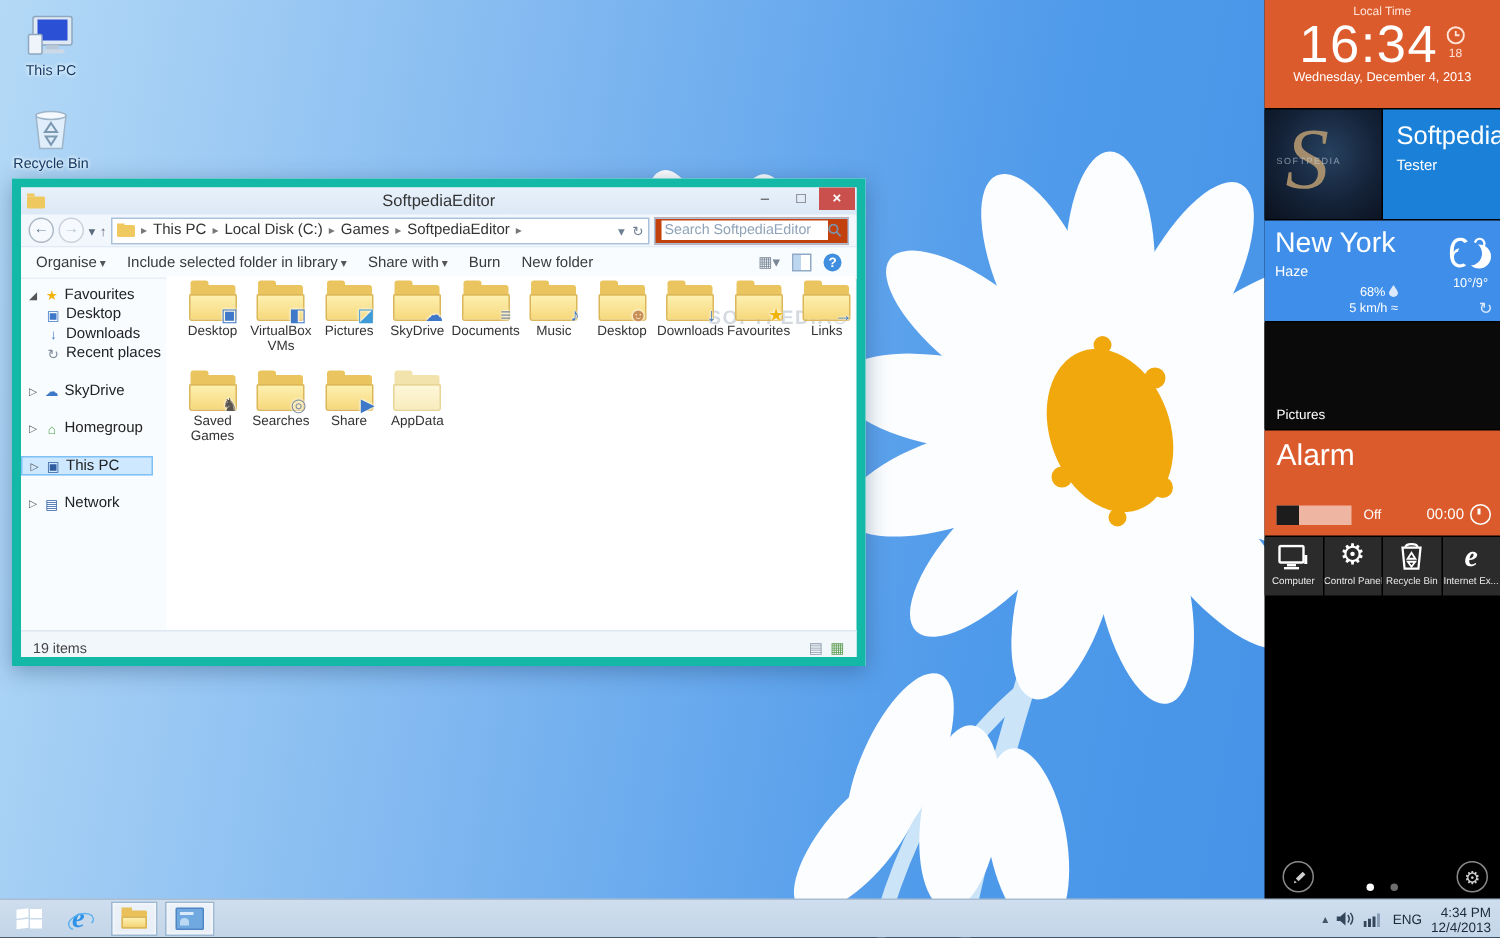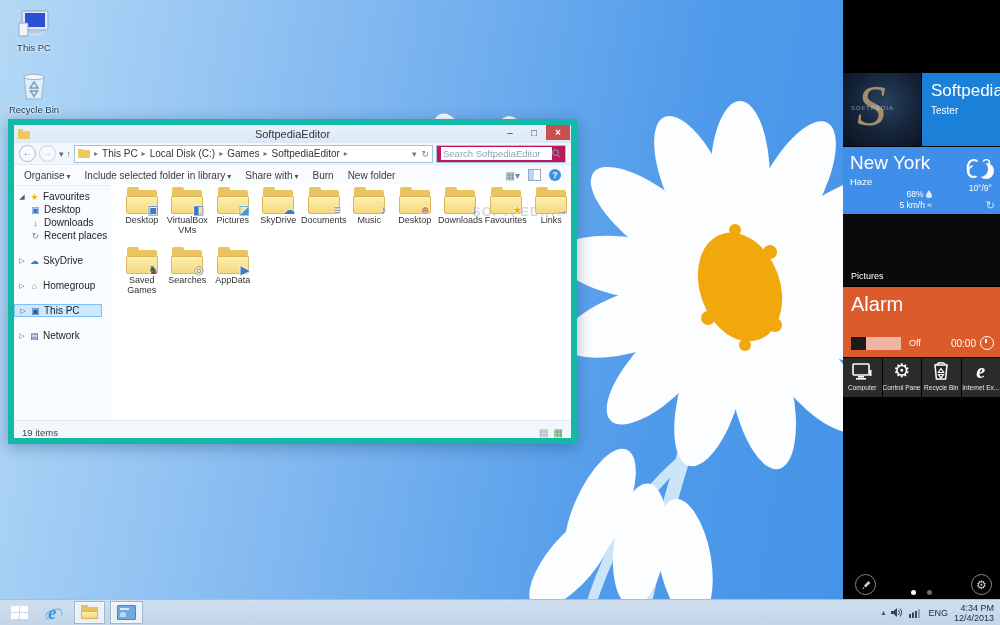--- a/index.html
+++ b/index.html
@@ -23,21 +23,21 @@
   .cap.close{background:#c9504c;color:#fff;font-weight:bold;}
   .addrrow{height:21px;display:flex;align-items:center;gap:3px;padding:0 5px;background:#f2f7fd;border-bottom:1px solid #e2ebf5;}
   .navbtn{width:15px;height:15px;border:1px solid #aeb9c6;border-radius:50%;color:#6e7f92;font-size:10px;
           line-height:13px;text-align:center;background:#f6fafe;}
   .navbtn.fwd{color:#b4bfca;border-color:#c9d2dc;}
   .tinybtn{color:#5c6b7c;font-size:9px;}
   .addrbox{flex:1;display:flex;align-items:center;height:16px;background:#fff;border:1px solid #a8c0da;padding:0 3px;gap:2px;}
   .crumbsep{color:#777;font-size:8px;padding:0 2px;}
   .crumbseg{color:#333;}
   .addrbox .tail{margin-left:auto;display:flex;gap:5px;color:#6e7f92;font-size:9px;}
-  .searchbox{display:flex;align-items:center;width:120px;height:16px;background:#be185d;border:1px solid #a8c0da;padding:0 4px;}
+  .searchbox{display:flex;align-items:center;width:120px;height:16px;background:#c2410c;border:1px solid #a8c0da;padding:0 4px;}
   .searchbox input{border:none;outline:none;flex:1;font-size:9.5px;font-family:"Liberation Sans",sans-serif;color:#333;width:90px;}
   .searchbox input::placeholder{color:#8fa3b8;}
   .cmdbar{height:20px;display:flex;align-items:center;gap:14px;padding:0 10px;background:#f9fcff;border-bottom:1px solid #e8eef6;color:#3a3a3a;}
   .cmditem{white-space:nowrap;}
   .cmditem .dd{font-size:8px;color:#555;margin-left:2px;}
   .cmdright{margin-left:auto;display:flex;align-items:center;gap:8px;color:#7a8796;}
   .helpbtn{width:12px;height:12px;border-radius:50%;background:#3f8ee0;color:#fff;font-size:9px;line-height:12px;text-align:center;font-weight:bold;}
   .panesq{width:11px;height:10px;border:1px solid #8fa9c6;background:linear-gradient(90deg,#bcd6f0 45%,#fff 45%);}
   
   .navpane{position:absolute;left:0;top:59px;bottom:17px;width:97px;padding-top:6px;overflow:hidden;}
@@ -415,36 +415,58 @@
             <span class="fov ic-gray">◎</span>
             </div>
           <div class="flabel">Searches</div>
         </div>
         <div class="fcell">
           <div class="fold">
               <div class="bk"></div>
               <div class="ft"></div>
             <span class="fov ic-blue">▶</span>
             </div>
+          <div class="flabel">Share</div>
+        </div>
+        <div class="fcell">
+          <div class="fold light">
+              <div class="bk"></div>
+              <div class="ft"></div>
+            <span class="fov"></span>
+            </div>
           <div class="flabel">AppData</div>
         </div>
       </div>
     </div>
 
     <div class="statusbar">
       <span>19 items</span>
       <span class="vicons">
         <span>▤</span>
         <span style="color:#5f9e52">▦</span>
       </span>
     </div>
   </div>
 
   <div class="sidebar">
 
+    <div class="tile clocktile">
+      <div class="hdr">Local Time</div>
+      <div class="trow2">
+        <span class="time">16:34</span>
+        <span class="clkcol">
+          <svg width="13" height="13" viewBox="0 0 13 13">
+            <circle cx="6.5" cy="6.5" r="5.4" fill="none" stroke="#ffe4d8" stroke-width="1.3"></circle>
+            <path d="M6.5 3.6 V6.5 H9" stroke="#ffe4d8" stroke-width="1.2" fill="none"></path>
+          </svg>
+          <span class="sec">18</span>
+        </span>
+      </div>
+      <div class="date">Wednesday, December 4, 2013</div>
+    </div>
 
     <div class="tile arttile">
       <span class="s">S</span>
       <span class="wmk">SOFTPEDIA</span>
     </div>
     <div class="tile sptile">
       <div class="t1">Softpedia</div>
       <div class="t2">Tester</div>
     </div>
 

